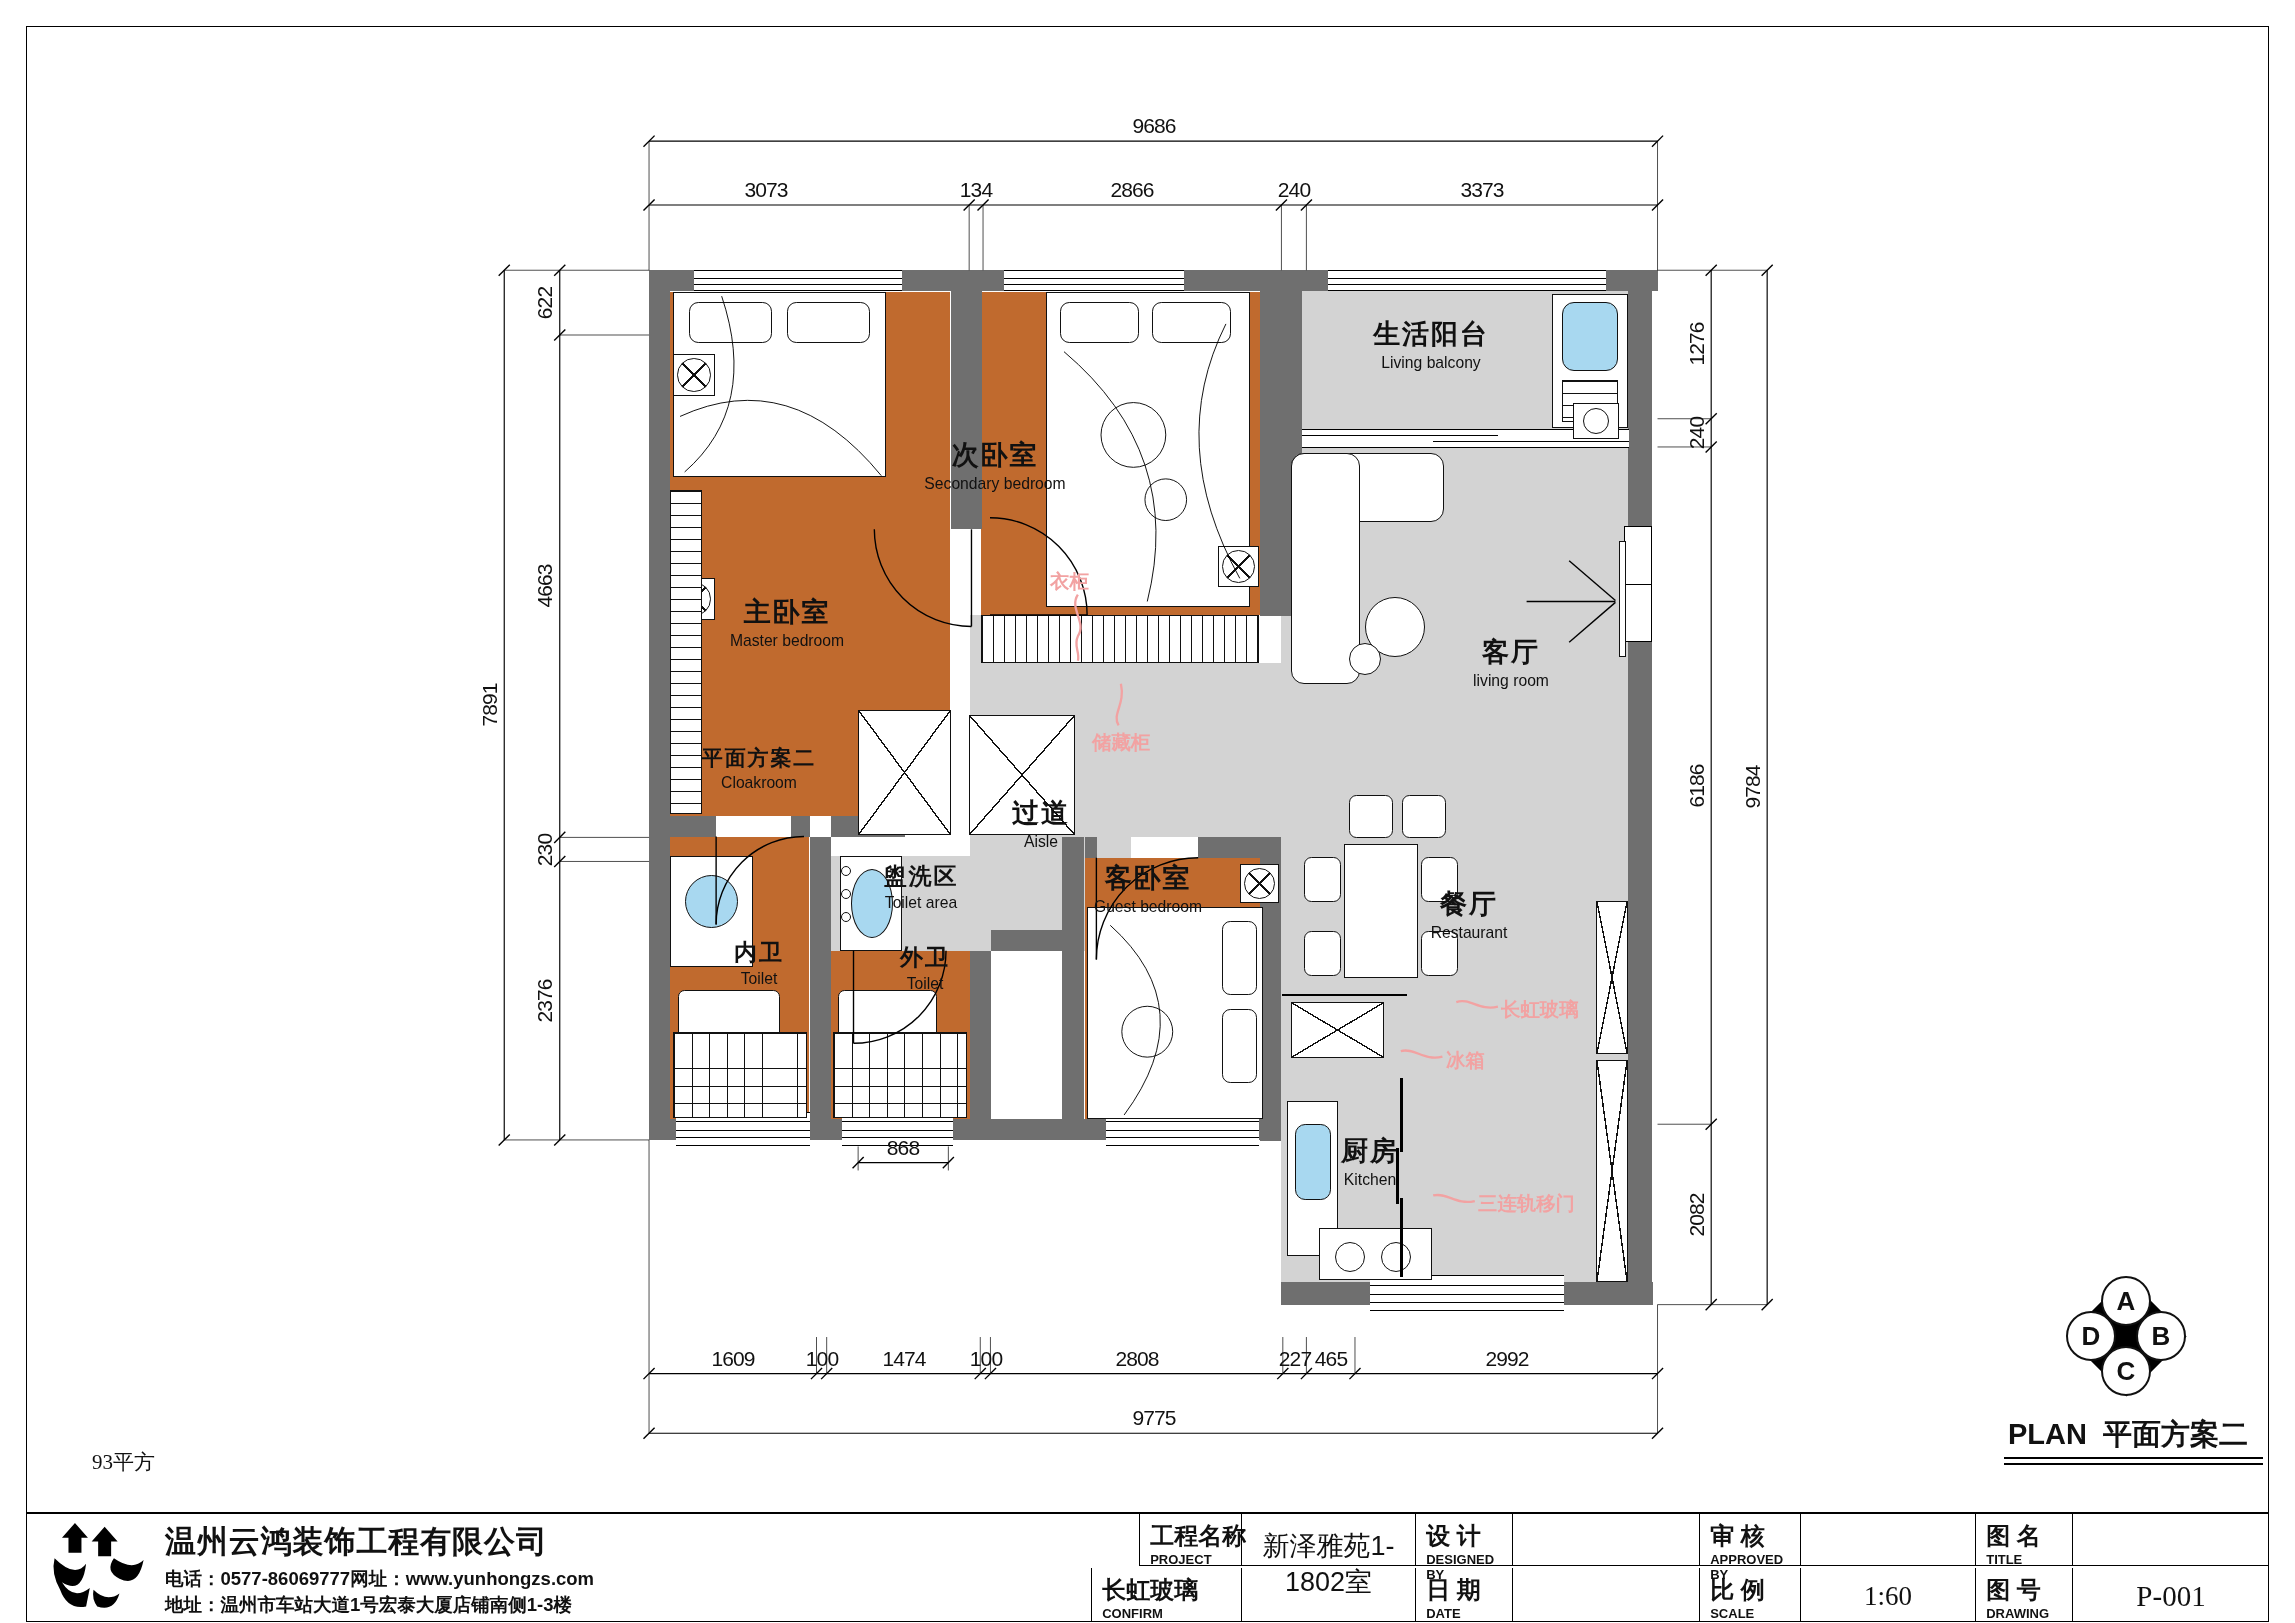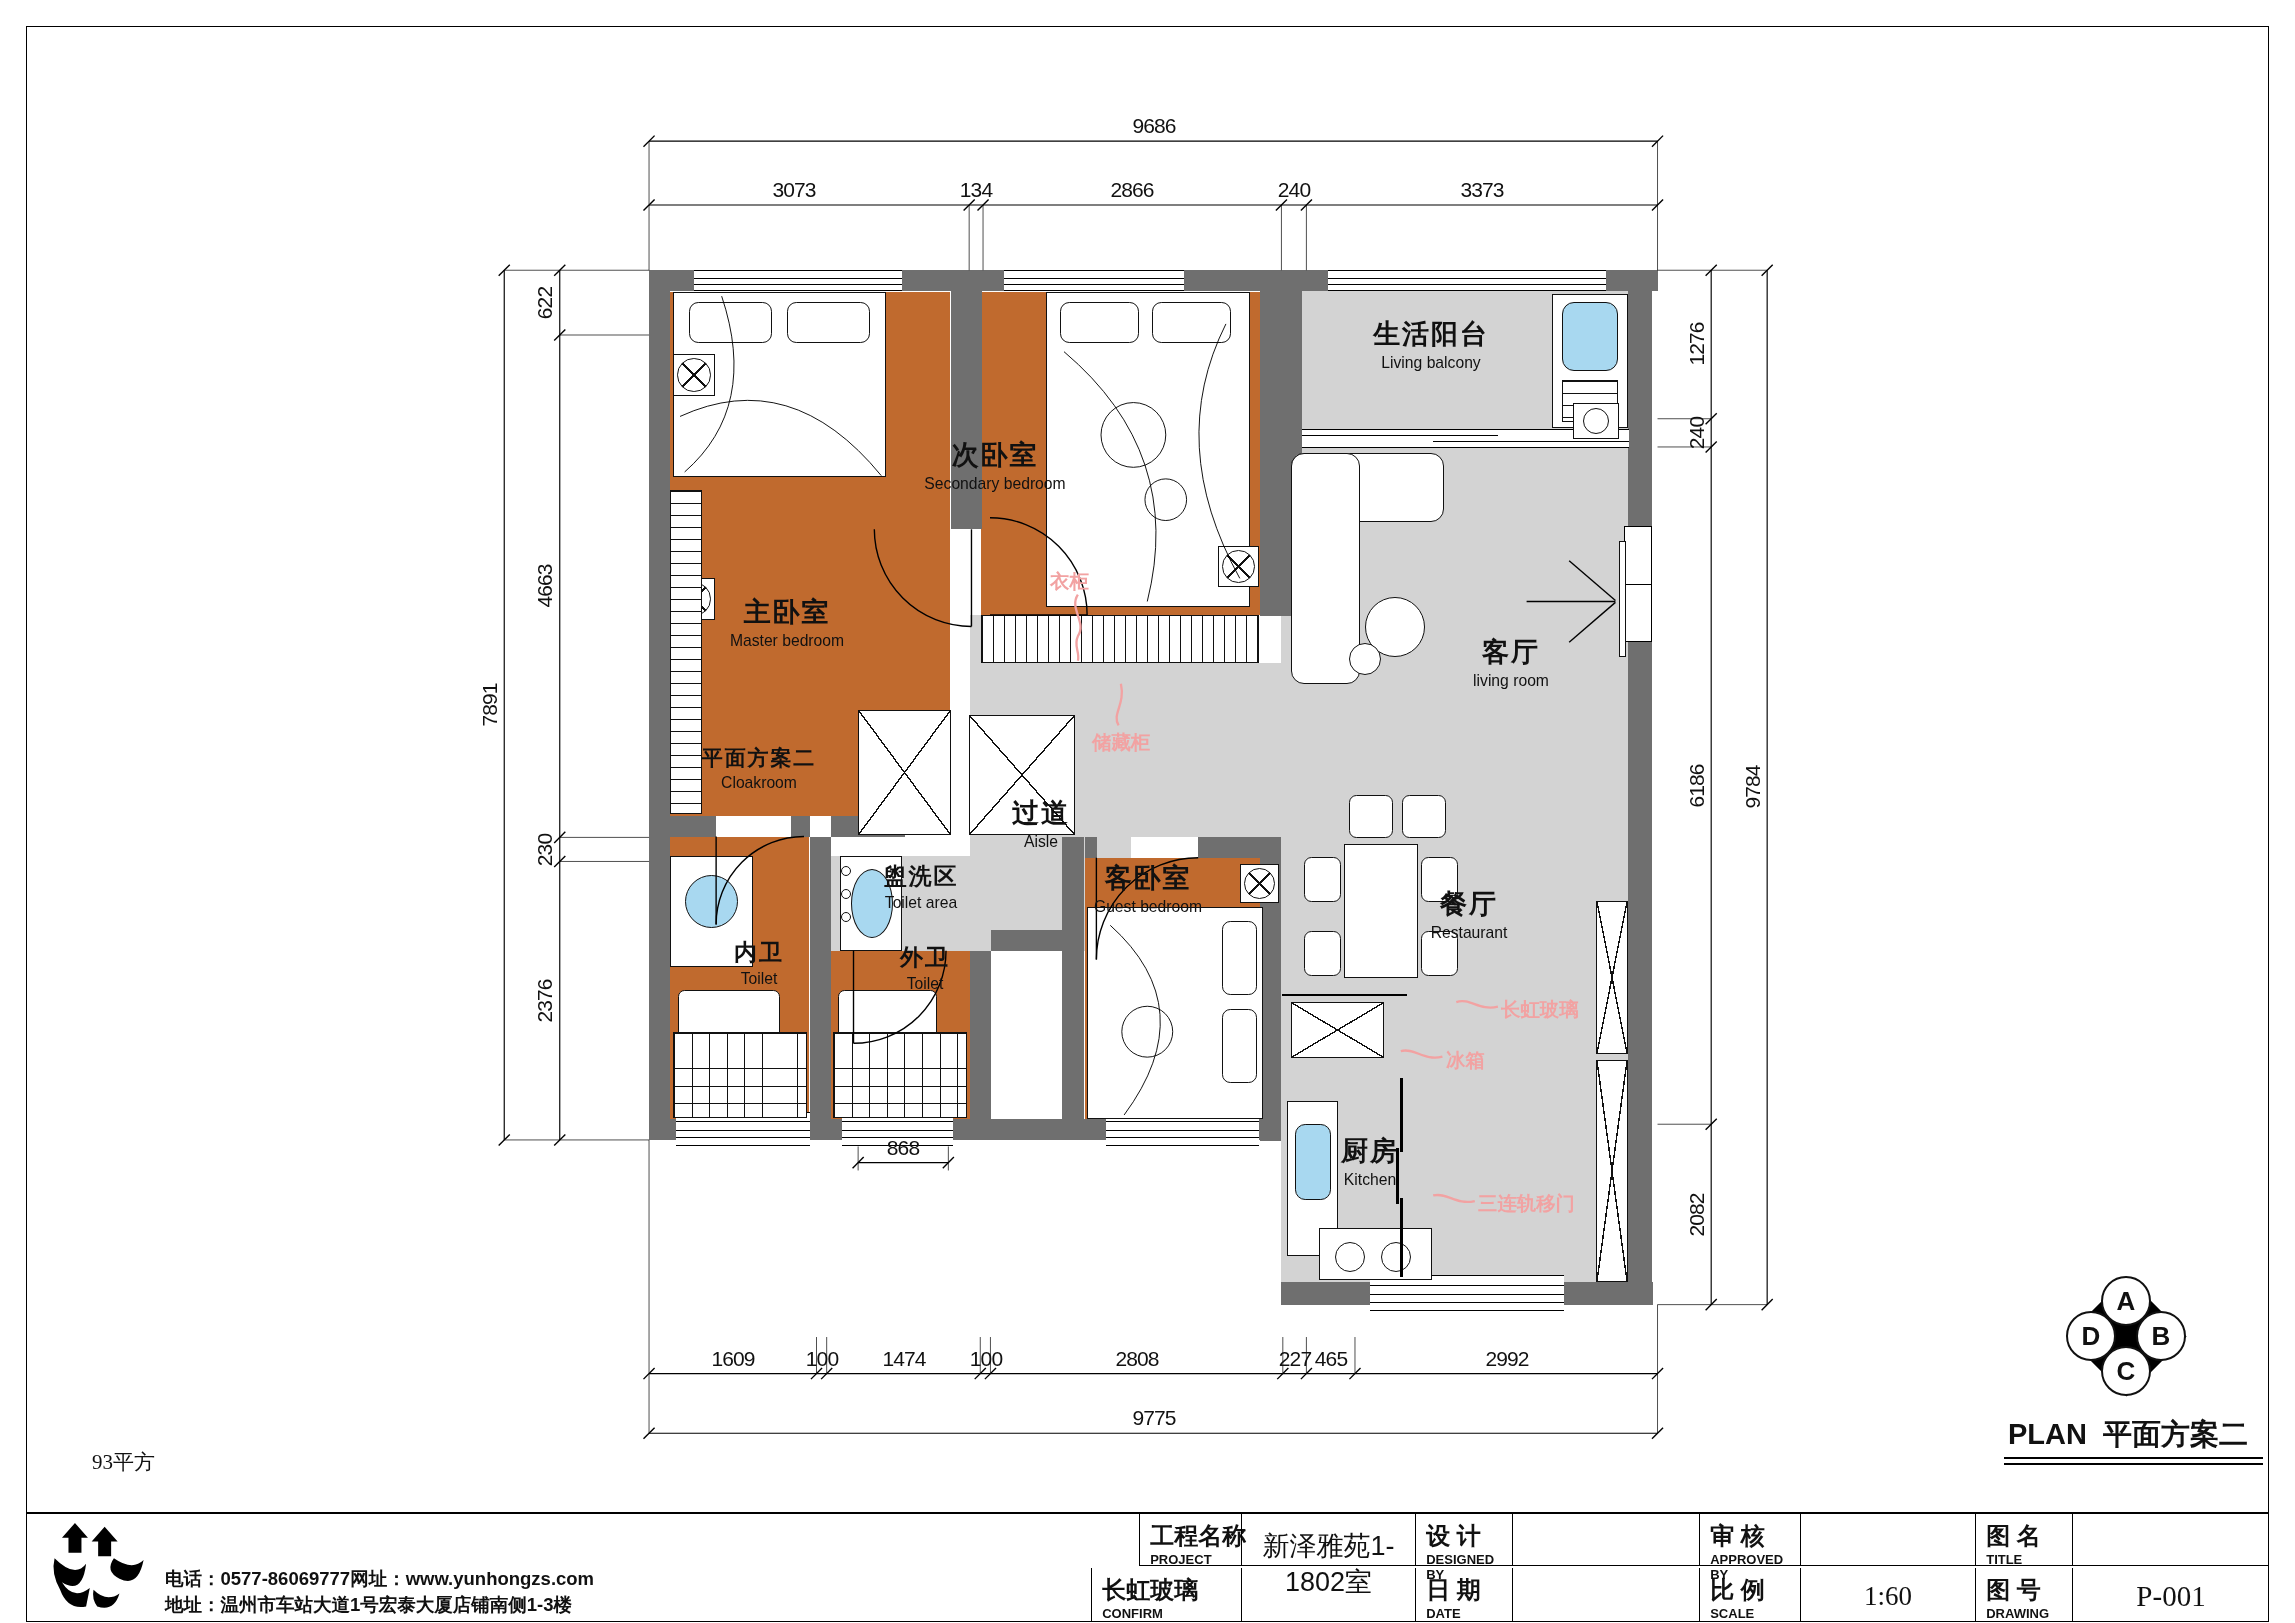--- a/index.html
+++ b/index.html
@@ -363,21 +363,21 @@
       <div class="en">Kitchen</div>
   </div>
 
   <div class="pink" style="left:1050px;top:568px;">衣柜</div>
   <div class="pink" style="left:1092px;top:729px;">储藏柜</div>
   <div class="pink" style="left:1501px;top:996px;">长虹玻璃</div>
   <div class="pink" style="left:1446px;top:1047px;">冰箱</div>
   <div class="pink" style="left:1478px;top:1190px;">三连轨移门</div>
 
   <div class="dim" style="left:1154px;top:138px;">9686</div>
-  <div class="dim" style="left:794px;top:202px;text-align:center;">3073</div>
+  <div class="dim" style="left:766px;top:202px;text-align:center;">3073</div>
   <div class="dim" style="left:976px;top:202px;">134</div>
   <div class="dim" style="left:1132px;top:202px;">2866</div>
   <div class="dim" style="left:1294px;top:202px;">240</div>
   <div class="dim" style="left:1482px;top:202px;">3373</div>
   <div class="vdim" style="left:490px;top:705px;">7891</div>
   <div class="vdim" style="left:545px;top:303px;">622</div>
   <div class="vdim" style="left:545px;top:586px;">4663</div>
   <div class="vdim" style="left:545px;top:850px;">230</div>
   <div class="vdim" style="left:545px;top:1001px;">2376</div>
   <div class="vdim" style="left:1697px;top:344px;">1276</div>
@@ -415,20 +415,21 @@
   <div class="hline" style="left:26px;top:1512px;width:2242px;height:1.9px;"></div>
 
   <div class="abs" style="left:26px;top:1514px;width:663px;height:106px;">
     <svg style="position:absolute;left:23px;top:6.5px;" width="102" height="93" viewBox="0 0 110 100">
       <polygon points="28,2 42,18 35,18 35,34 21,34 21,18 14,18" fill="#000"></polygon>
       <polygon points="60,6 74,22 67,22 67,38 53,38 53,22 46,22" fill="#000"></polygon>
       <path d="M6,40 Q28,62 40,46 Q36,80 14,66 Q26,86 44,72 L40,92 Q20,96 12,74 Q2,56 6,40 Z" fill="#000"></path>
       <path d="M70,40 Q90,54 102,42 Q96,72 76,62 Q60,54 70,40 Z" fill="#000"></path>
       <path d="M48,74 Q62,88 76,78 Q70,98 52,92 Q46,84 48,74 Z" fill="#000"></path>
     </svg>
+    <div class="abs" style="left:139px;top:7.4px;font-size:31px;font-weight:bold;letter-spacing:0.9px;">温州云鸿装饰工程有限公司</div>
     <div class="abs" style="left:139px;top:52px;font-size:18.5px;font-weight:bold;">电话：0577-86069777网址：www.yunhongzs.com</div>
     <div class="abs" style="left:139px;top:78px;font-size:18.5px;font-weight:bold;">地址：温州市车站大道1号宏泰大厦店铺南侧1-3楼</div>
   </div>
 
 
   <div class="tb-cell" style="left:1091px;top:1514px;width:150px;height:52px;border-bottom:1.4px solid #000;margin-left:48px;">
     <div class="tb-lab" style="top:5.6px;">
         <div class="tb-cn">工程名称</div>
         <div class="tb-en">PROJECT</div>
       </div>

